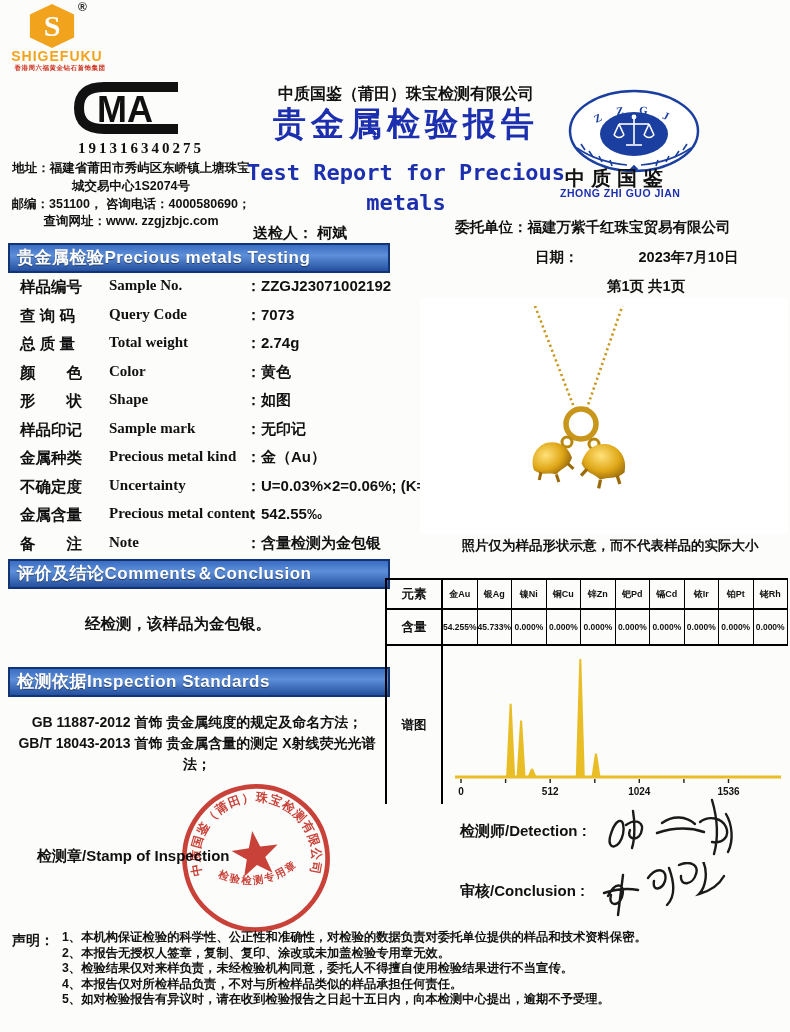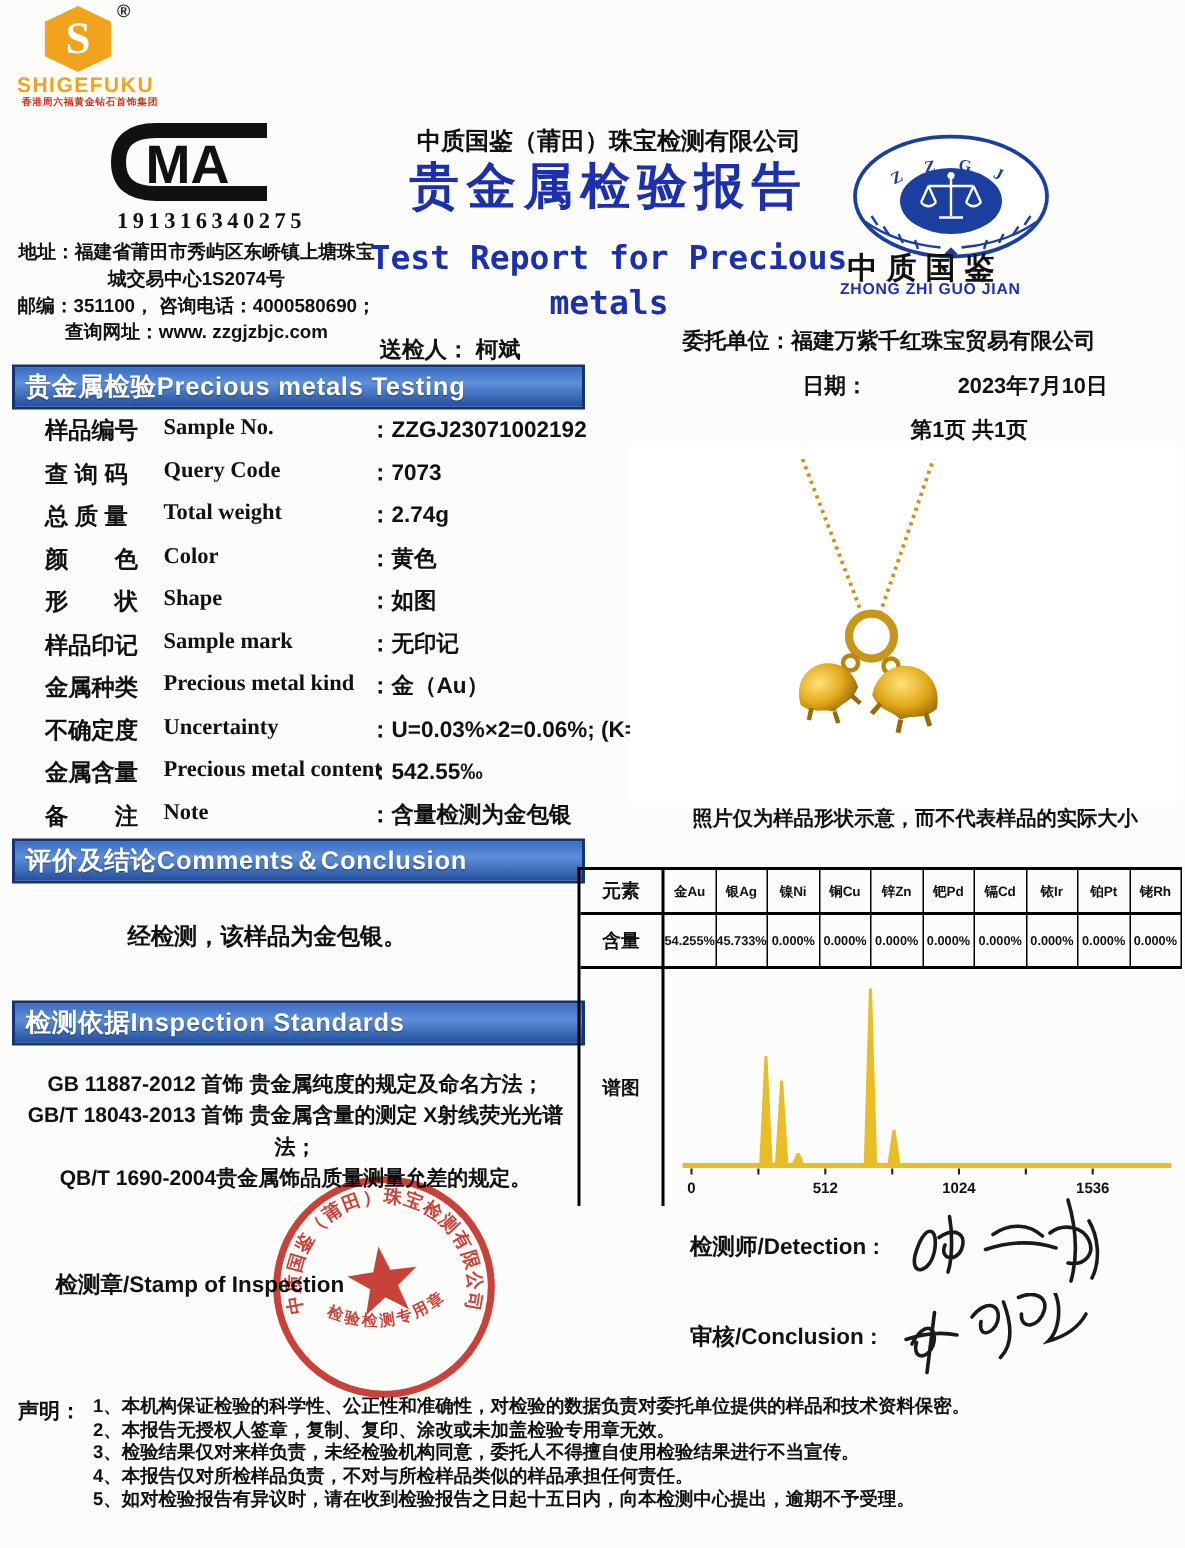--- a/index.html
+++ b/index.html
@@ -38,21 +38,21 @@
   .dateline .v{margin-left:60px;}
   .pageinfo{position:absolute;left:607px;top:277px;font-size:14.5px;font-weight:bold;}
   
   .banner{position:absolute;left:8px;width:382px;box-sizing:border-box;
       background:linear-gradient(180deg,#3a6cc2 0%,#5d8fd9 40%,#24509f 100%);
       border:2px solid #123472;color:#fff;font-weight:bold;font-size:17px;
       padding:1px 7px 2px 7px;letter-spacing:0.5px;text-shadow:0 1px 1px rgba(0,0,0,.45);}
   
   #fields{position:absolute;left:20px;top:277px;width:430px;height:290px;}
   .frow{position:absolute;left:0;height:24px;white-space:nowrap;}
-  .f-cn{position:absolute;left:0;font-size:15.5px;font-weight:bold;margin-left:10px;}
+  .f-cn{position:absolute;left:0;font-size:15.5px;font-weight:bold;}
   .f-en{position:absolute;left:89px;font-family:"Liberation Serif",serif;font-size:15px;font-weight:bold;}
   .f-val{position:absolute;left:226px;font-size:15px;font-weight:bold;}
   
   .photo-bg{position:absolute;left:420px;top:298px;width:368px;height:236px;background:#ffffff;}
   .photo-caption{position:absolute;left:432px;top:537px;width:356px;text-align:center;
       font-size:13.5px;font-weight:bold;}
   .conclusion{position:absolute;left:85px;top:614px;font-size:15.5px;font-weight:bold;}
   
   #etable{position:absolute;left:385px;top:578px;width:403px;box-sizing:border-box;
       border-left:2px solid #000;border-top:2.5px solid #000;}
@@ -275,21 +275,20 @@
             <text x="196.3" y="149" text-anchor="middle" font-size="10" font-weight="bold" fill="#111" font-family="Liberation Sans,sans-serif">1024</text>
             <text x="285.5" y="149" text-anchor="middle" font-size="10" font-weight="bold" fill="#111" font-family="Liberation Sans,sans-serif">1536</text>
           </svg>
       </div>
     </div>
   </div>
 
   <div class="standards" id="standards-list">
       <div>GB 11887-2012 首饰 贵金属纯度的规定及命名方法；</div>
       <div>GB/T 18043-2013 首饰 贵金属含量的测定 X射线荧光光谱法；</div>
-      <div>QB/T 1690-2004贵金属饰品质量测量允差的规定。</div>
     </div>
 
   <div class="stamp-label">检测章/Stamp of Inspection</div>
   <svg class="stamp" width="160" height="160" viewBox="0 0 170 170">
     <circle cx="85" cy="85" r="76" fill="none" stroke="#c5291f" stroke-width="5"></circle>
     <path id="stamp-arc" d="M42.6,127.4 A60,60 0 1 1 127.4,127.4" fill="none"></path>
     <text font-size="13" font-weight="bold" fill="#c5291f" letter-spacing="1">
       <textPath href="#stamp-arc" startOffset="37">中质国鉴（莆田）珠宝检测有限公司</textPath>
     </text>
     <path id="stamp-inner-arc" d="M40,98 Q85,126 130,98" fill="none"></path>

